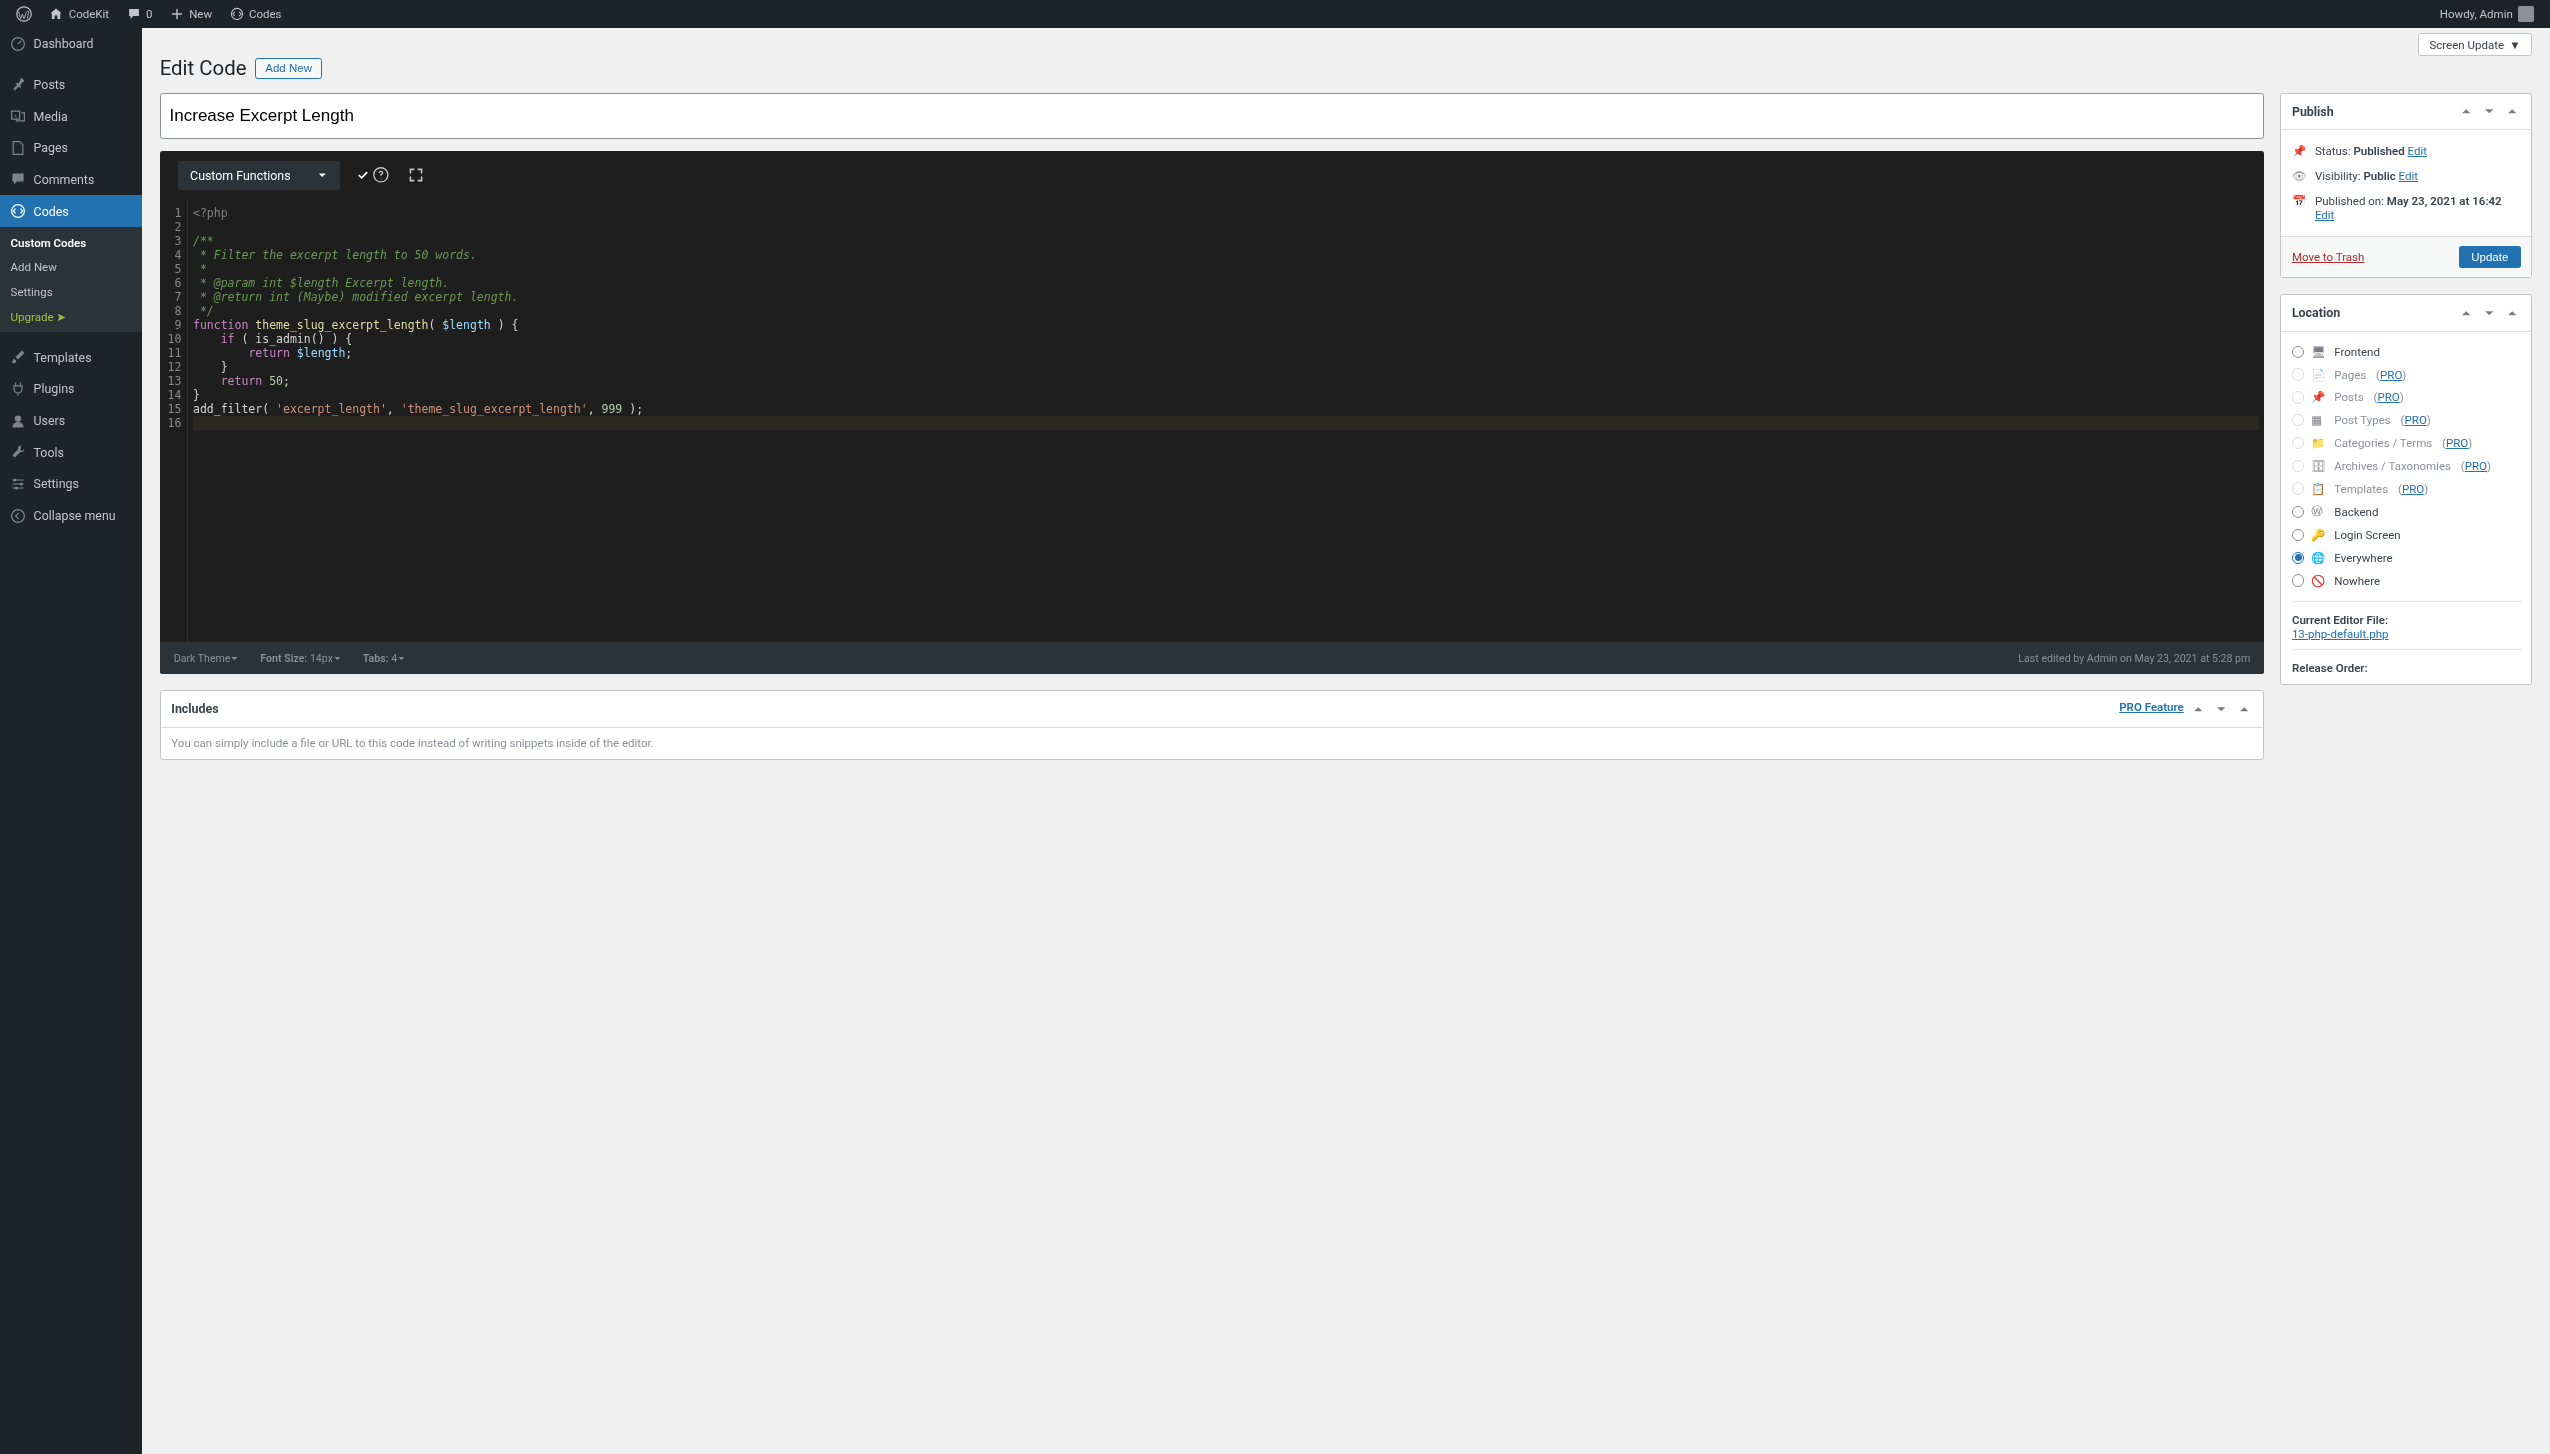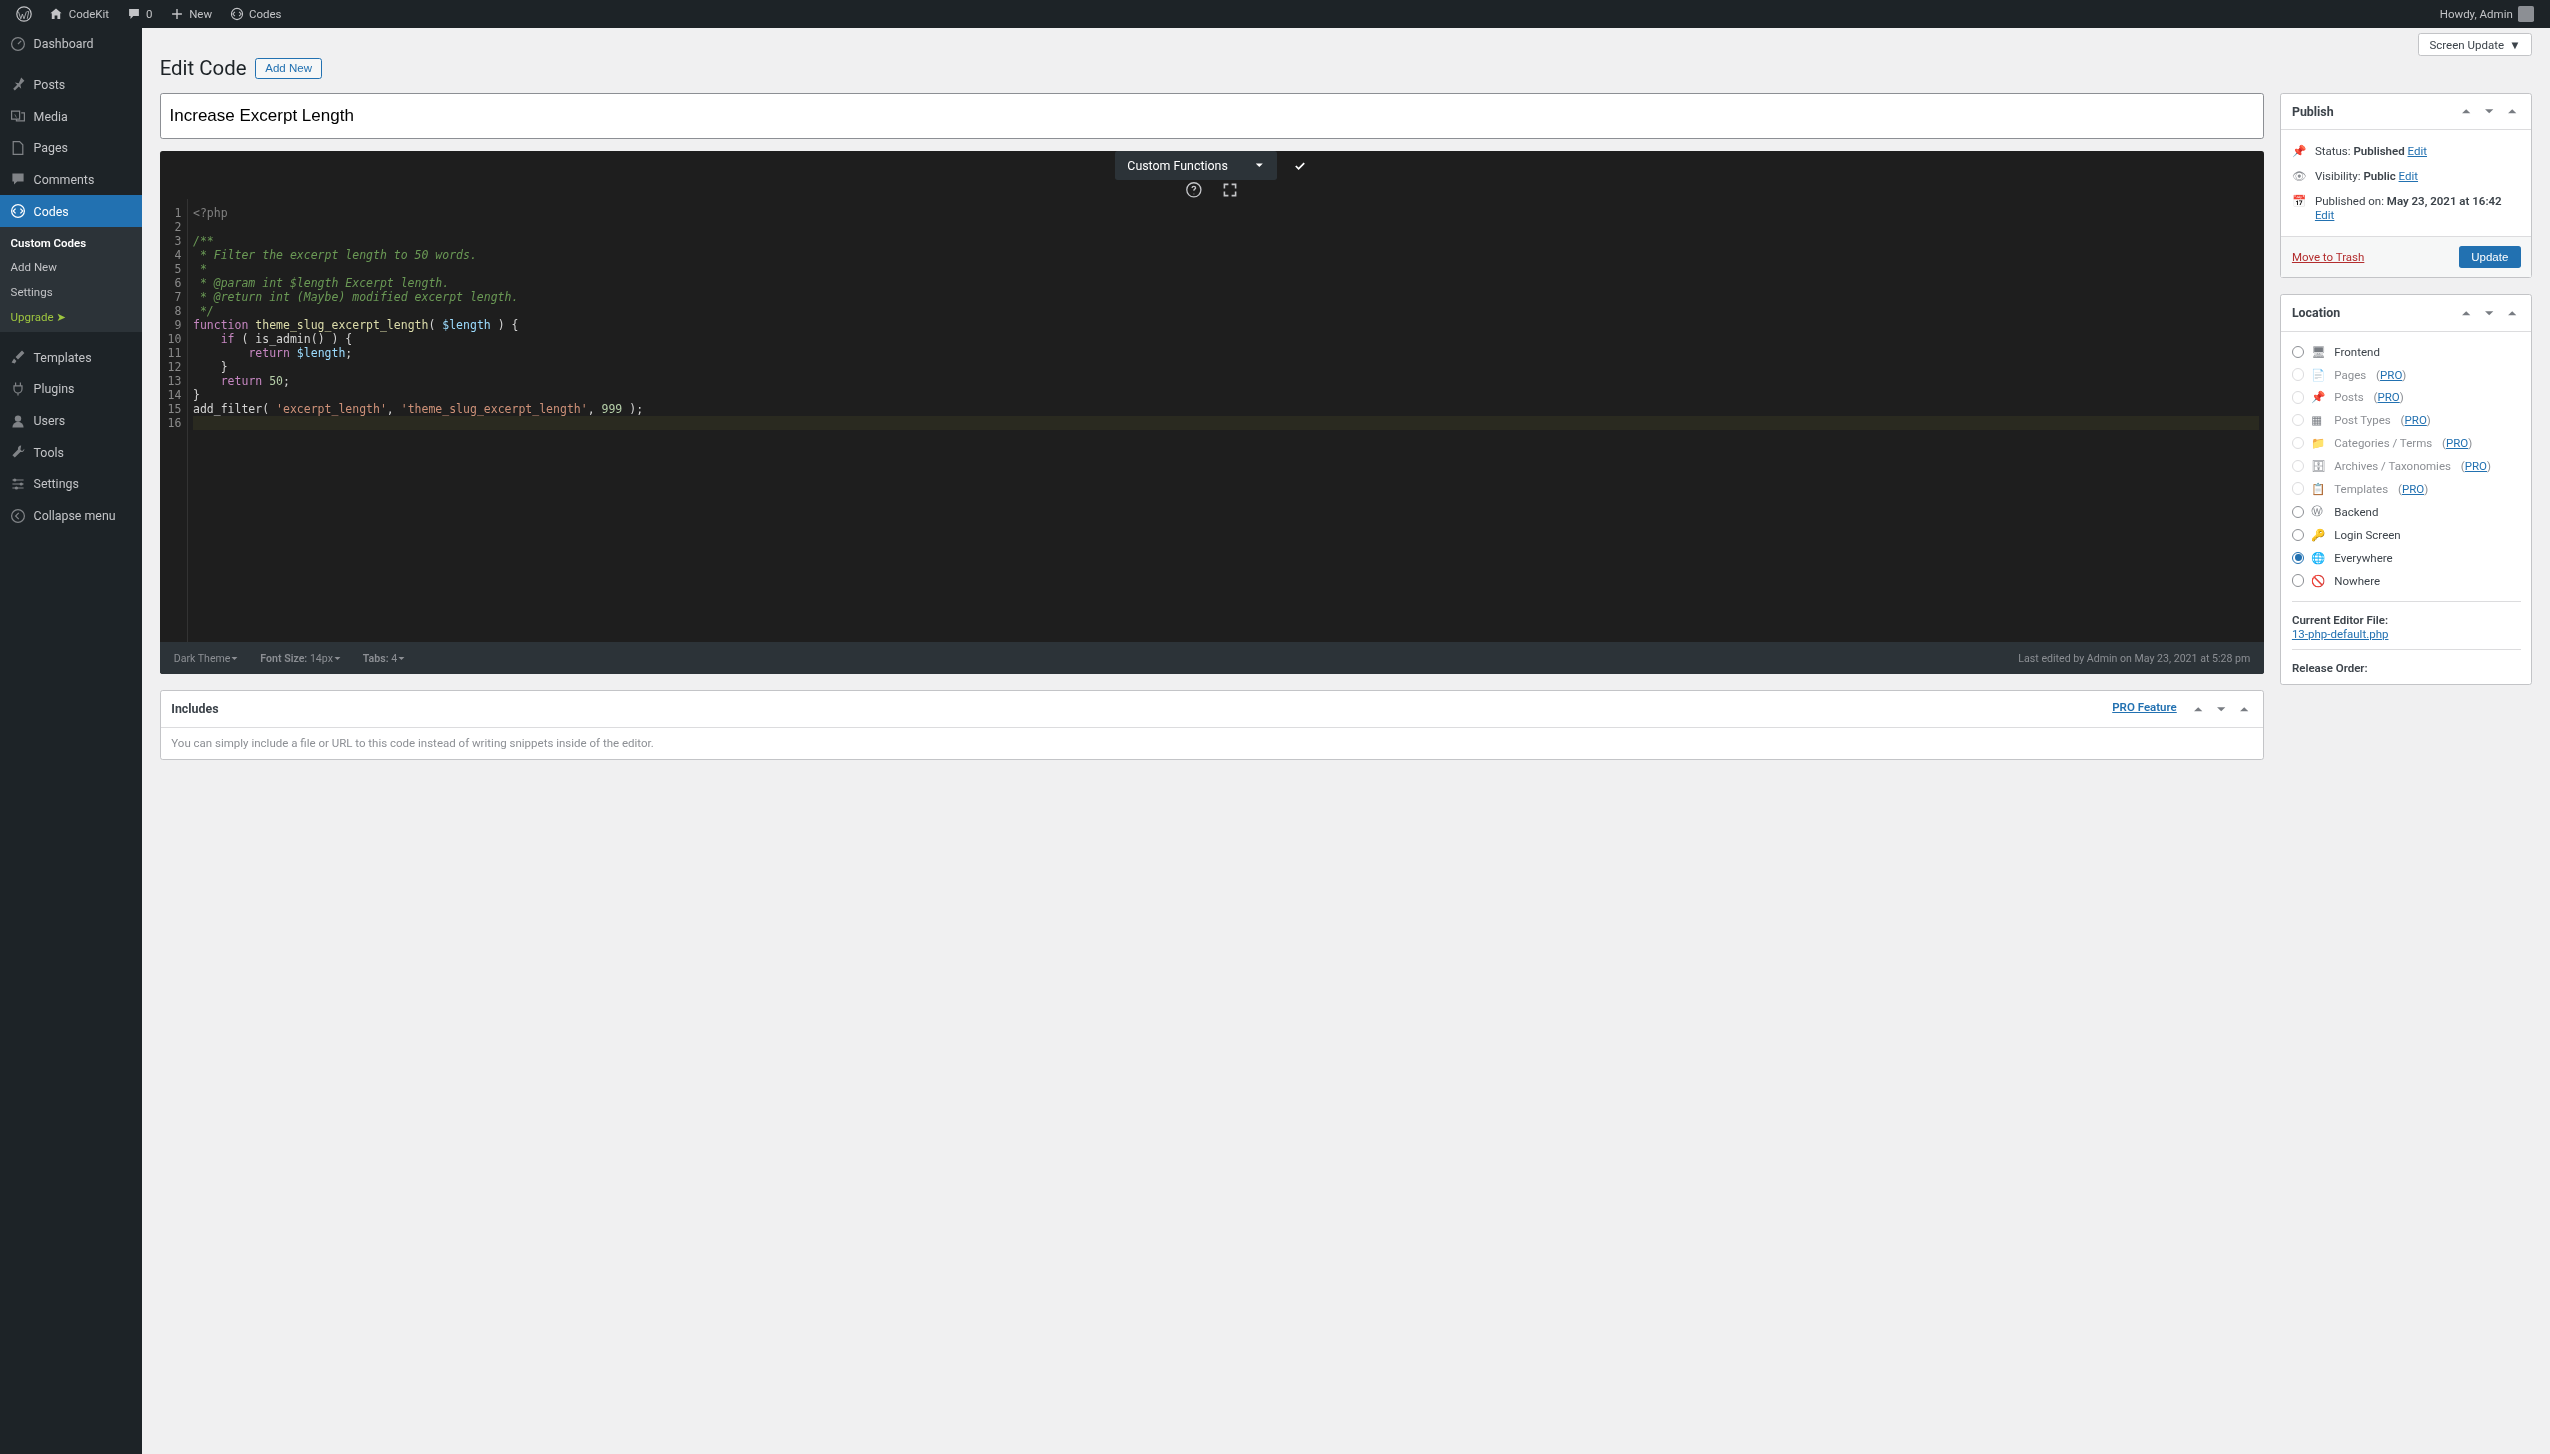--- a/index.html
+++ b/index.html
@@ -34,21 +34,21 @@
 .add-new-btn { border:0.9px solid #2271b1; color:#2271b1; background:#f6f7f7; padding:3.5px 8.9px; border-radius:2.7px; font-size:11.5px; cursor:pointer; }
 
 .layout { display:flex; gap:16px; }
 .main-col { flex:1; min-width:0; }
 .side-col { width:252px; }
 
 .title-input { width:100%; height:46px; padding:0 8.9px; font-size:17px; border:0.9px solid #8c8f94; border-radius:2.7px; background:#fff; }
 
 
 .editor { margin-top:12.4px; background:#1e1e1e; border-radius:2.7px; overflow:hidden; }
-.editor-toolbar { height:48px; display:flex; align-items:center; justify-content:space-between; padding:0 18px;flex-direction:column; }
+.editor-toolbar { height:48px; display:flex; align-items:center; padding:0 18px; }
 .dropdown { background:#2c3338; color:#fff; padding:7px 12.4px; border-radius:2.7px; display:flex; align-items:center; gap:26.6px; font-size:12.4px; cursor:pointer; }
 .ed-icons { display:flex; align-items:center; gap:17.7px; color:#c3c4c7; }
 .ed-icon { cursor:pointer; width:17.7px; height:17.7px; display:flex; align-items:center; justify-content:center; }
 .code-area { display:flex; font-family:Menlo,Consolas,monospace; font-size:11.5px; line-height:14px; min-height:443px; }
 .gutter { width:28px; text-align:right; padding:7px 5.3px 7px 0; color:#8a8a8a; background:#1e1e1e; border-right:0.9px solid #333; }
 .gutter div { height:14px; }
 .code-lines { flex:1; padding:7px 5.3px; color:#d4d4d4; white-space:pre; overflow:auto; }
 .code-lines .line { height:14px; }
 .code-lines .line.hl { background:#2a2a20; }
 .c-kw { color:#c586c0; }
@@ -81,21 +81,21 @@
 .loc-item { display:flex; align-items:center; gap:7px; padding:4.4px 0; font-size:11.5px; }
 .loc-item.disabled { color:#8c8f94; }
 .loc-radio { width:12.4px; height:12.4px; border:0.9px solid #8c8f94; border-radius:50%; display:inline-block; position:relative; }
 .loc-radio.checked { border-color:#2271b1; }
 .loc-radio.checked::after { content:""; position:absolute; inset:1.8px; background:#2271b1; border-radius:50%; }
 .loc-radio.disabled { border-color:#dcdcde; }
 .loc-icon { width:16px; color:#787c82; }
 .pro-tag { color:#2271b1; text-decoration:underline; }
 
 .includes-box .metabox-head h2{ font-size:12.4px; }
-.pro-feature{ color:#2271b1; text-decoration:underline; font-size:11.5px; font-weight:600; margin-right:7px;}
+.pro-feature{ color:#2271b1; text-decoration:underline; font-size:11.5px; font-weight:600; margin-right:0;}
 .section-label{ font-weight:600; font-size:11.5px; padding-top:10.6px; border-top:0.9px solid #dcdcde; margin-top:8.9px;}
 svg { display:block; }
 .chev { display:inline-block; }
 </style>
 </head>
 <body>
 
 <div class="topbar">
   <div class="topbar-left">
     <div class="topbar-item">

